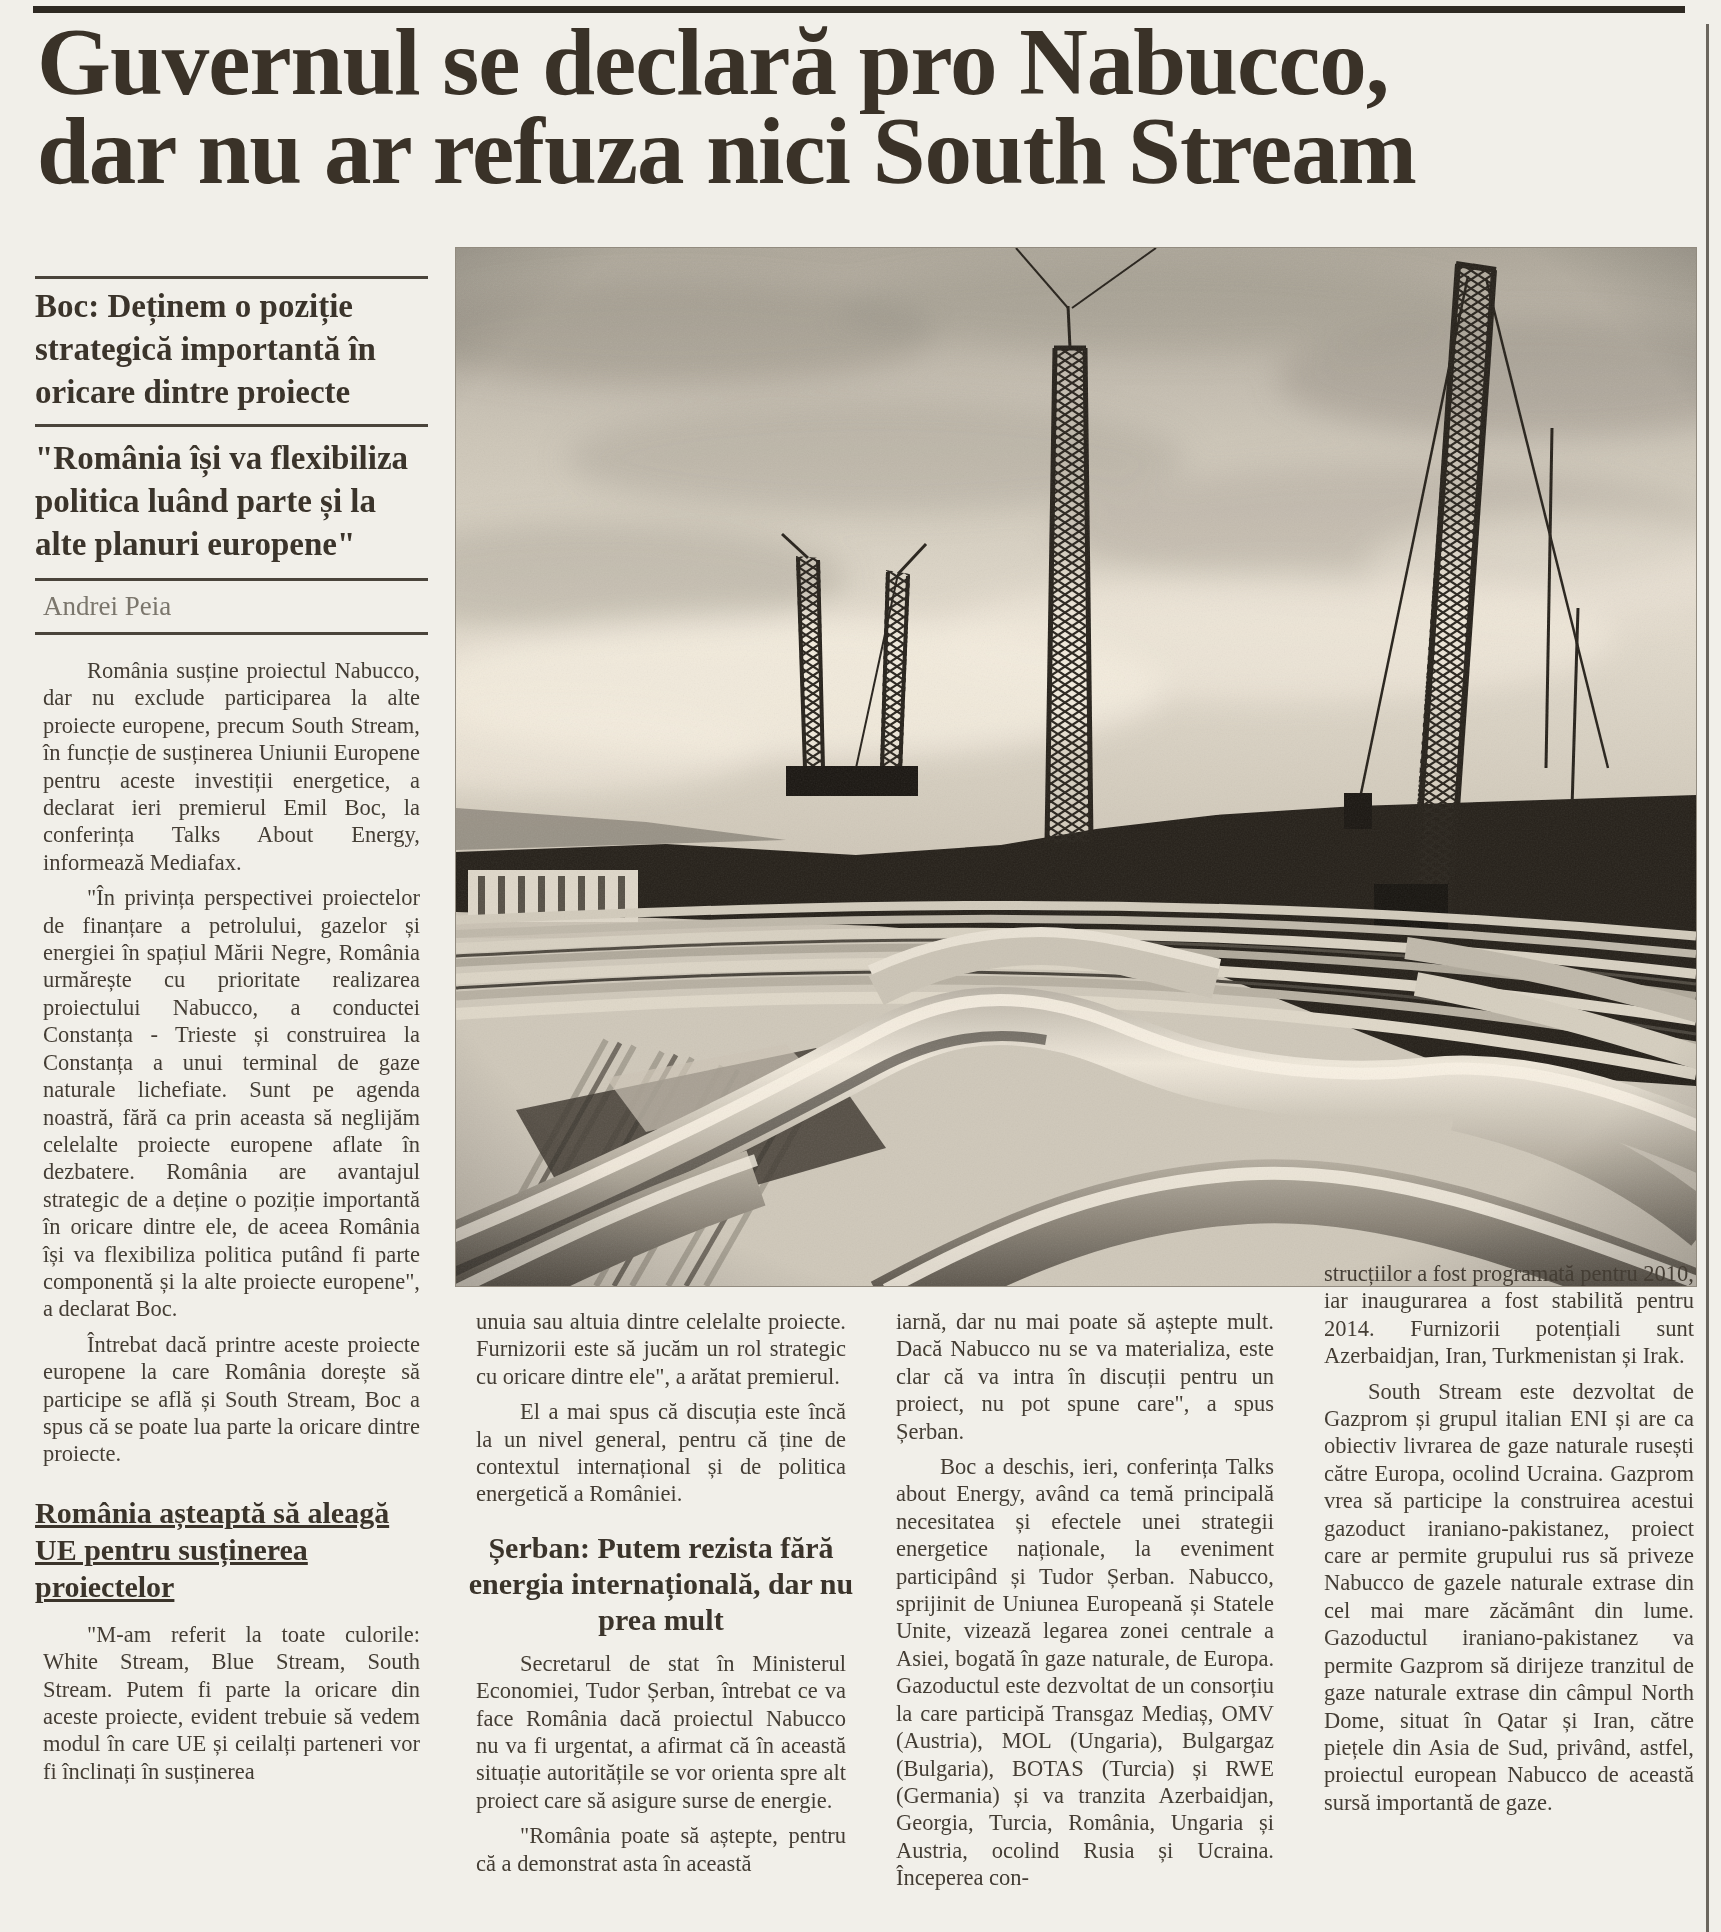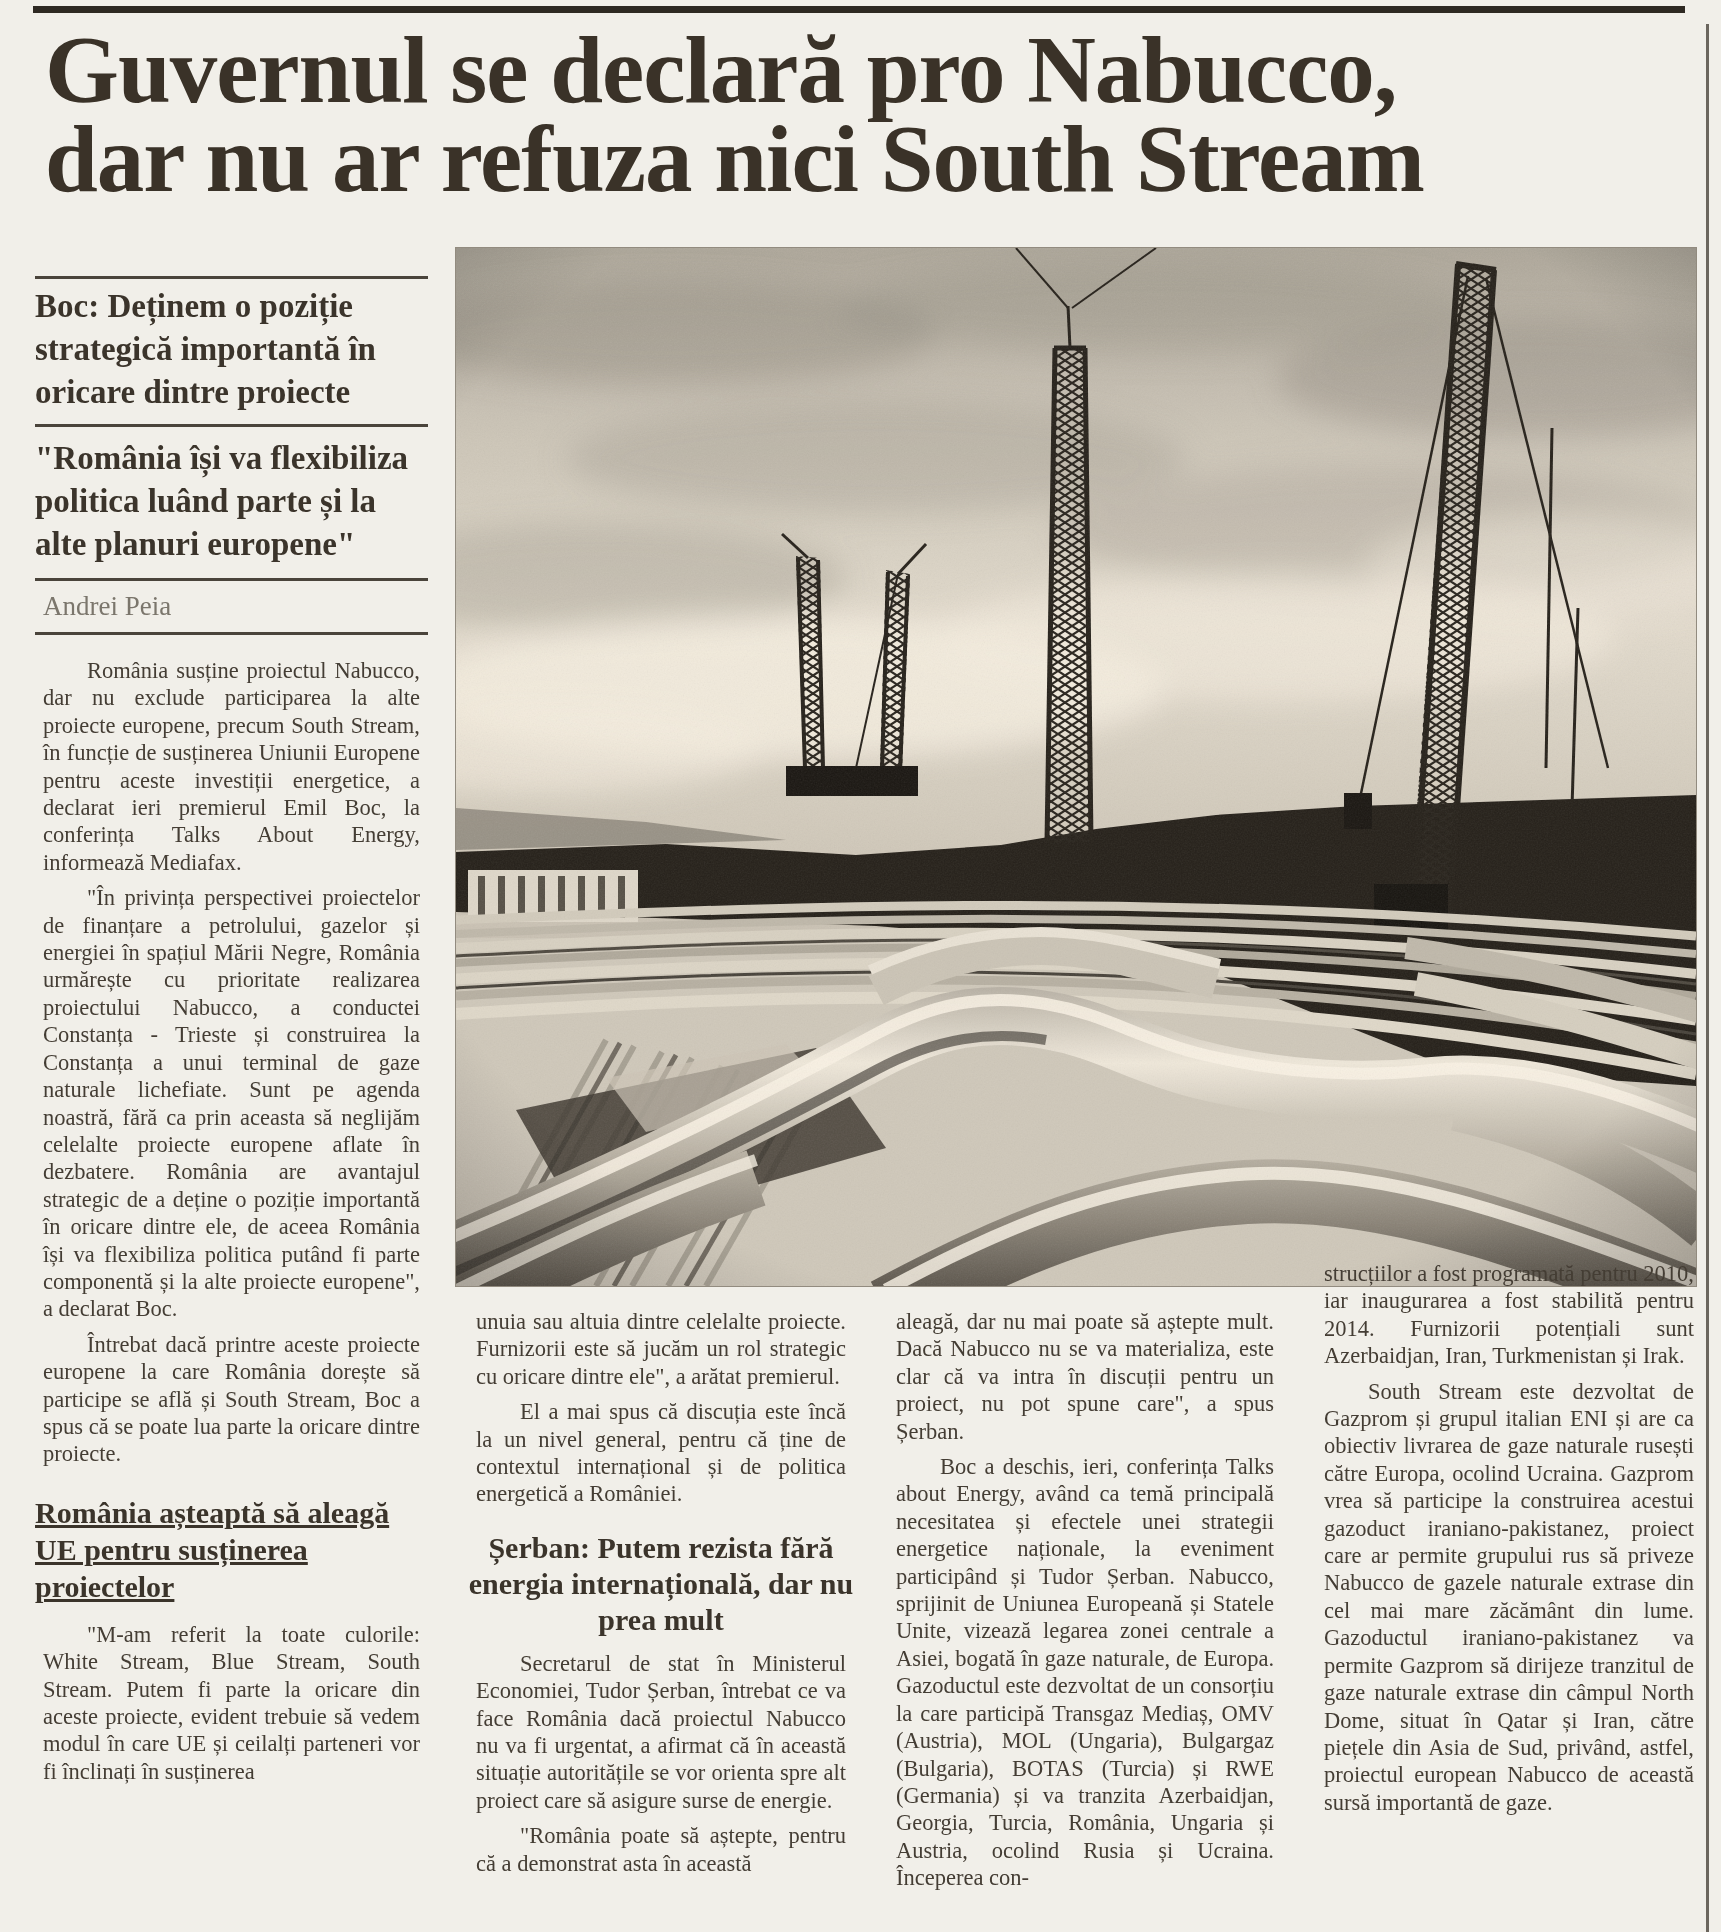--- a/index.html
+++ b/index.html
@@ -7,21 +7,21 @@
     position:relative;width:1721px;height:1932px;margin:0 auto;
     background:#f1efe9;overflow:hidden;
     font-family:"Liberation Serif","DejaVu Serif",serif;
     color:#443d34;
   }
   .top-bar{position:absolute;left:33px;top:6px;width:1652px;height:7px;background:#2e2922;}
   .right-rule{position:absolute;left:1706px;top:24px;width:3px;height:1908px;background:#6b665e;}
   .headline{
     position:absolute;left:33px;top:14px;width:1665px;
     font-size:95px;line-height:89px;font-weight:bold;
-    color:#3a3228;letter-spacing:-1px;margin:12px;
+    color:#3a3228;letter-spacing:-1px;margin:4px;
   }
   .headline span{display:block;}
   .col{position:absolute;text-align:justify;}
   .col1{left:35px;top:276px;width:393px;}
   .hrule{height:3px;background:#4a443b;border:0;margin:0;}
   .kicker{
     font-size:33px;line-height:43px;font-weight:bold;color:#3b342b;
     margin:6px 0 10px 0;text-align:left;
   }
   .pull-quote{
@@ -240,21 +240,21 @@
 
   <div class="col col2 bodytext">
     <p class="cont">unuia sau altuia dintre celelalte proiecte. Furnizorii este să jucăm un rol strategic cu oricare dintre ele", a arătat premierul.</p>
     <p>El a mai spus că discuția este încă la un nivel general, pentru că ține de contextul internațional și de politica energetică a României.</p>
     <div class="subhead2">Șerban: Putem rezista fără energia internațională, dar nu prea mult</div>
     <p>Secretarul de stat în Ministerul Economiei, Tudor Șerban, întrebat ce va face România dacă proiectul Nabucco nu va fi urgentat, a afirmat că în această situație autoritățile se vor orienta spre alt proiect care să asigure surse de energie.</p>
     <p>"România poate să aștepte, pentru că a demonstrat asta în această</p>
   </div>
 
   <div class="col col3 bodytext">
-    <p class="cont">aleagă, dar nu mai poate să aștepte mult. Dacă Nabucco nu se va materializa, este clar că va intra în discuții pentru un proiect, nu pot spune care", a spus Șerban.</p>
+    <p class="cont">iarnă, dar nu mai poate să aștepte mult. Dacă Nabucco nu se va materializa, este clar că va intra în discuții pentru un proiect, nu pot spune care", a spus Șerban.</p>
     <p>Boc a deschis, ieri, conferința Talks about Energy, având ca temă principală necesitatea și efectele unei strategii energetice naționale, la eveniment participând și Tudor Șerban. Nabucco, sprijinit de Uniunea Europeană și Statele Unite, vizează legarea zonei centrale a Asiei, bogată în gaze naturale, de Europa. Gazoductul este dezvoltat de un consorțiu la care participă Transgaz Mediaș, OMV (Austria), MOL (Ungaria), Bulgargaz (Bulgaria), BOTAS (Turcia) și RWE (Germania) și va tranzita Azerbaidjan, Georgia, Turcia, România, Ungaria și Austria, ocolind Rusia și Ucraina. Începerea con-</p>
   </div>
 
   <div class="col col4 bodytext">
     <p class="cont">strucțiilor a fost programată pentru 2010, iar inaugurarea a fost stabilită pentru 2014. Furnizorii potențiali sunt Azerbaidjan, Iran, Turkmenistan și Irak.</p>
     <p>South Stream este dezvoltat de Gazprom și grupul italian ENI și are ca obiectiv livrarea de gaze naturale rusești către Europa, ocolind Ucraina. Gazprom vrea să participe la construirea acestui gazoduct iraniano-pakistanez, proiect care ar permite grupului rus să priveze Nabucco de gazele naturale extrase din cel mai mare zăcământ din lume. Gazoductul iraniano-pakistanez va permite Gazprom să dirijeze tranzitul de gaze naturale extrase din câmpul North Dome, situat în Qatar și Iran, către piețele din Asia de Sud, privând, astfel, proiectul european Nabucco de această sursă importantă de gaze.</p>
   </div>
 
 </div>
 

